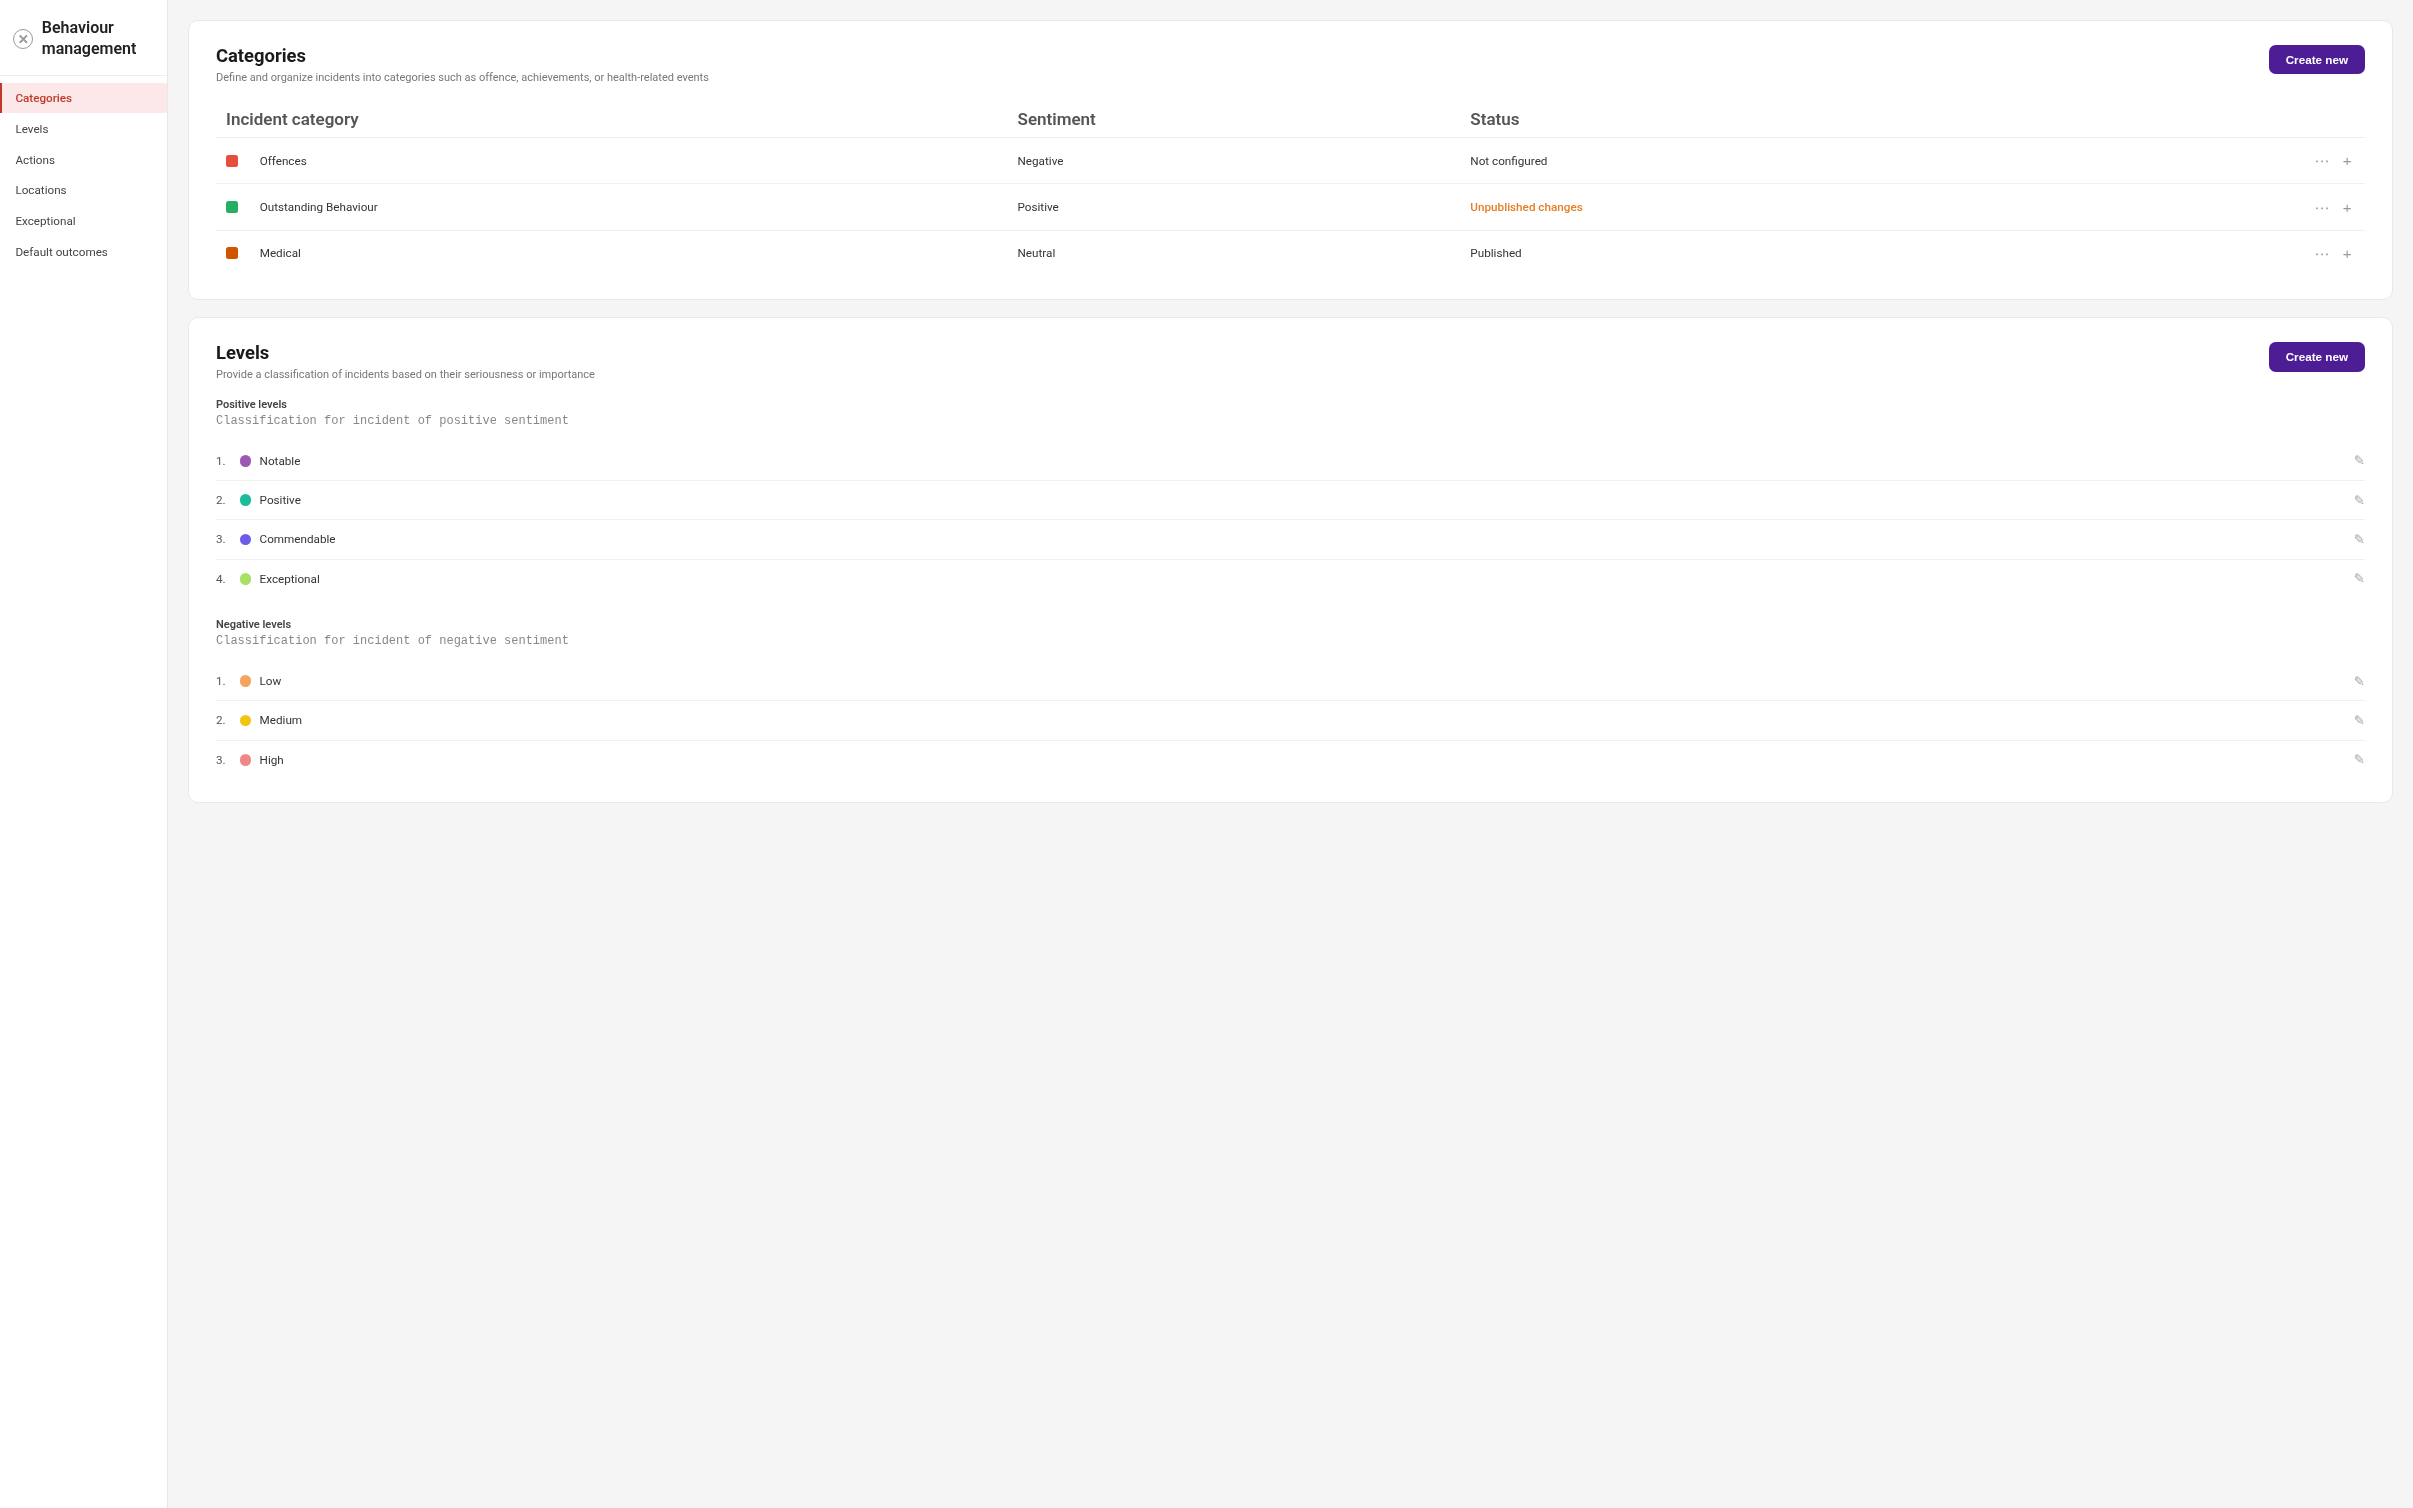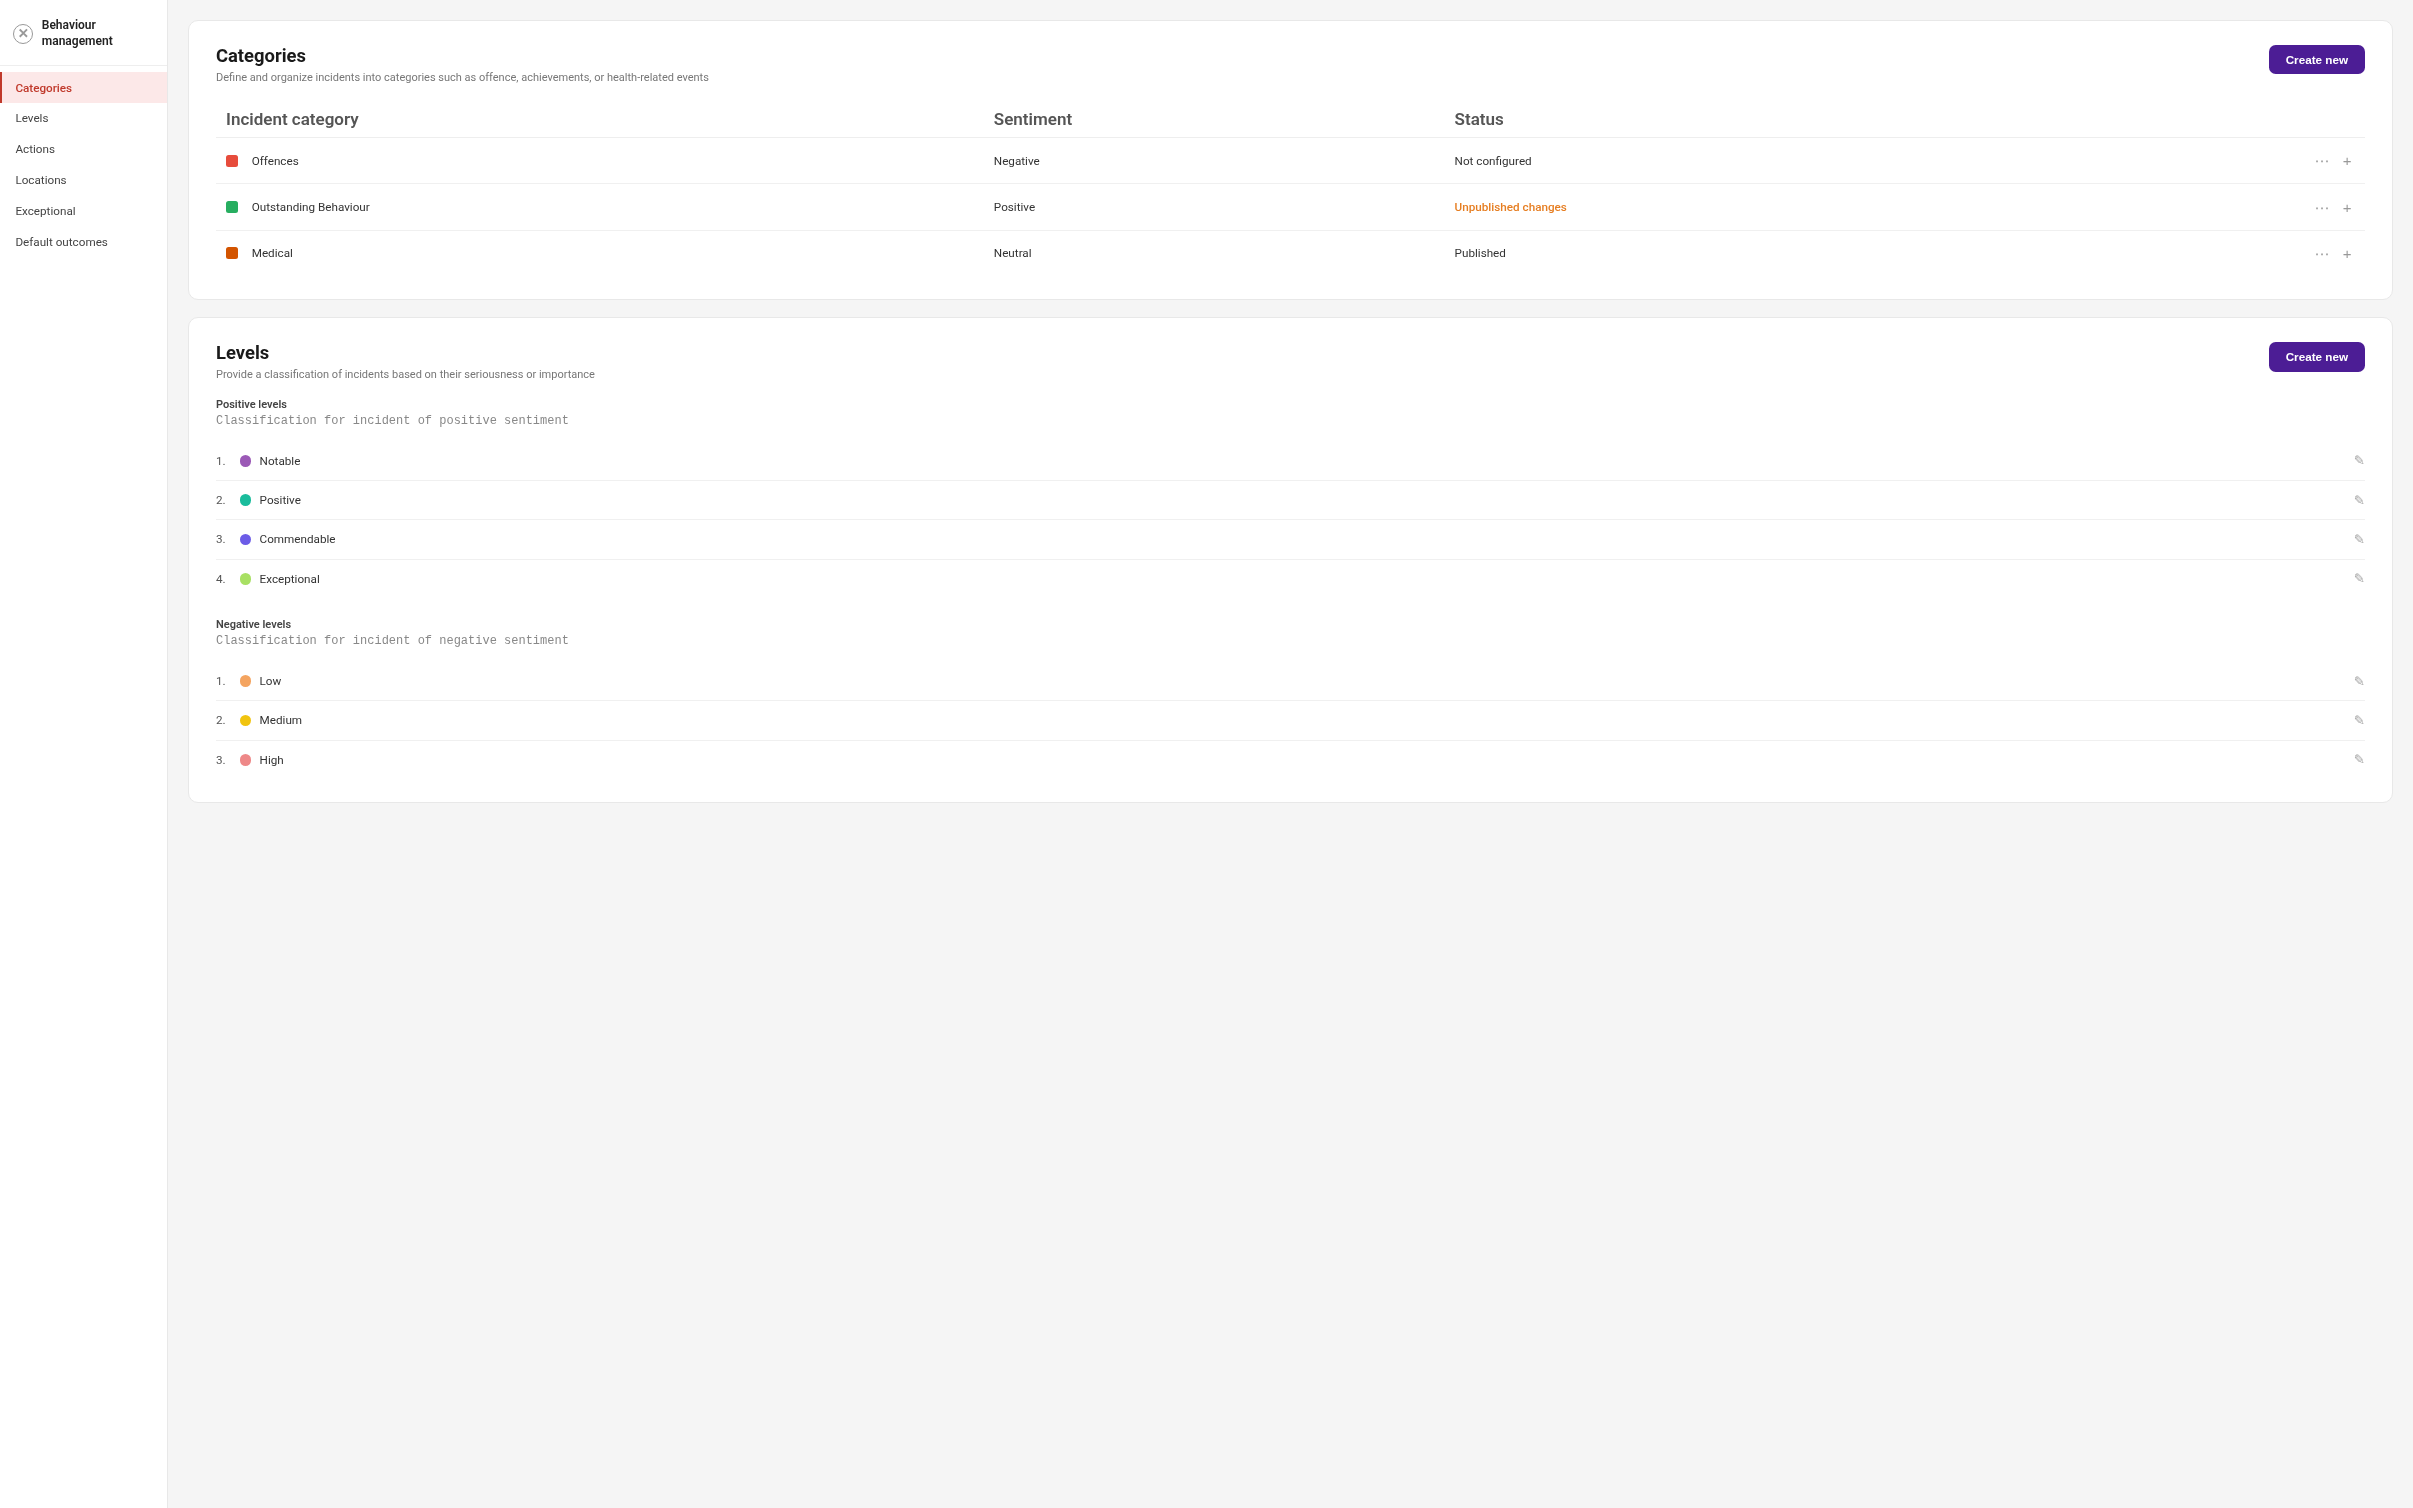--- a/index.html
+++ b/index.html
@@ -38,21 +38,21 @@
       border: 1.7px solid #999;
       display: flex;
       align-items: center;
       justify-content: center;
       color: #999;
       font-size: 13.4px;
       font-weight: bold;
       flex-shrink: 0;
     }
     .sidebar-title {
-      font-size: 12px;
+      font-size: 16px;
       font-weight: 600;
       color: #222;
       line-height: 1.3;
     }
     .sidebar-nav {
       display: flex;
       flex-direction: column;
     }
     .sidebar-item {
       padding: 8.4px 13.4px;
@@ -135,21 +135,21 @@
       font-size: 11.7px;
       color: #333;
       vertical-align: middle;
     }
     .table tr:last-child td {
       border-bottom: none;
     }
     .category-cell {
       display: flex;
       align-items: center;
-      gap: 14px;
+      gap: 22px;
     }
     .color-dot {
       width: 11.7px;
       height: 11.7px;
       border-radius: 2.5px;
       flex-shrink: 0;
     }
     .status-unpublished {
       color: #e67e22;
       font-weight: 500;

